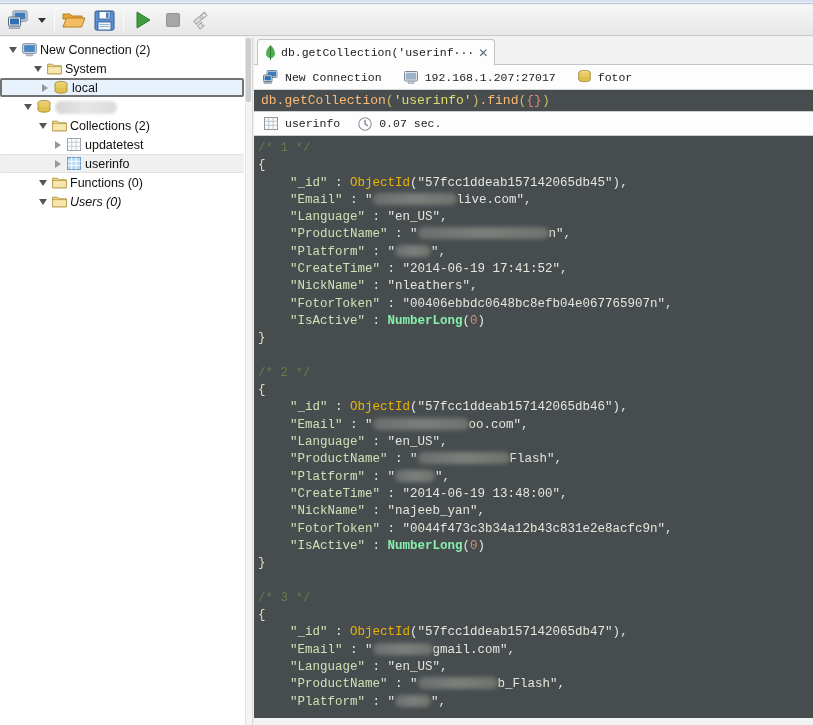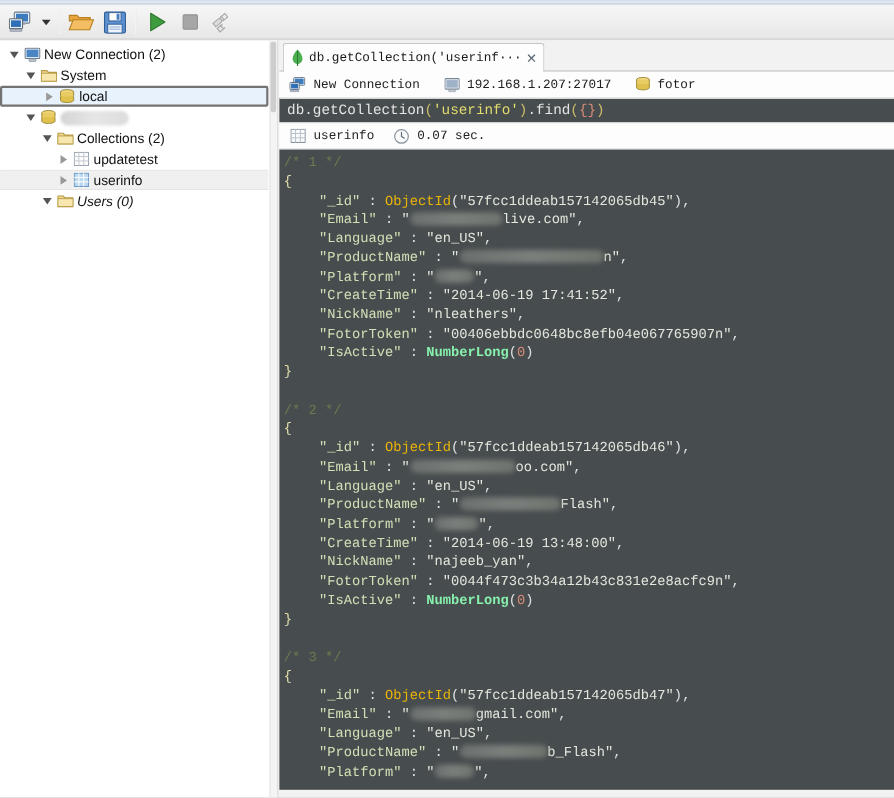--- a/index.html
+++ b/index.html
@@ -175,21 +175,21 @@
     height: 22px;
     background: #474c4e;
     border-top: 1px solid #d8d8d8;
     display: flex; align-items: center;
     padding-left: 7px;
     font-family: "Liberation Mono", monospace;
     font-size: 13px;
     letter-spacing: 0px;
     cursor: text;
   }
-  .tok-plain  { color: #e5e5e5; }
+  .tok-plain  { color: #fdba74; }
   .tok-paren  { color: #cdbb6a; }
   .tok-str    { color: #e0dc6d; text-align: center; }
   .tok-brace  { color: #d98b78; }
 
   
   .resbar {
     display: flex; align-items: center;
     height: 25px;
     background: #fdfdfd;
     border-top: 1px solid #cfcfcf;
@@ -314,21 +314,21 @@
           </span>
           <span class="ticon">
             <svg width="15" height="14" viewBox="0 0 15 14">
               <rect x="0.8" y="0.8" width="13.4" height="9.4" rx="1" fill="#eff2f6" stroke="#6b7b8c" stroke-width="1"></rect>
               <rect x="2.1" y="2.1" width="10.8" height="6.8" fill="#4a86c4"></rect>
               <rect x="4.3" y="10.6" width="6.4" height="2.2" rx="0.6" fill="#c2cad3" stroke="#8a95a1" stroke-width="0.7"></rect>
             </svg>
           </span>
           <span class="tlabel">New Connection (2)</span>
         </div>
-        <div class="tnode" style="padding-left: 21px;">
+        <div class="tnode" style="padding-left: 31px;">
           <span class="twist">
             <span class="tri-open"></span>
           </span>
           <span class="ticon">
             <svg width="15" height="13" viewBox="0 0 15 13">
               <path d="M0.6 2.2 h5 l1.4 1.6 h7.4 v8 H0.6 Z" fill="#f0d78c" stroke="#b59a47" stroke-width="1"></path>
               <path d="M0.6 4.6 h13.8 v7.2 H0.6 Z" fill="#f7e7ae" stroke="#b59a47" stroke-width="0.8"></path>
             </svg>
           </span>
           <span class="tlabel">System</span>
@@ -387,20 +387,32 @@
           <span class="twist">
             <span class="tri-closed"></span>
           </span>
           <span class="ticon">
             <svg width="14" height="13" viewBox="0 0 14 13">
               <rect x="0.5" y="0.5" width="13" height="12" fill="#bcd9f2" stroke="#6e9cc6" stroke-width="1"></rect>
               <path d="M0.5 4.3 H13.5 M0.5 8.3 H13.5 M4.7 0.5 V12.5 M9.1 0.5 V12.5" stroke="#ffffff" stroke-width="0.9"></path>
             </svg>
           </span>
           <span class="tlabel">userinfo</span>
+        </div>
+        <div class="tnode" style="padding-left: 36px;">
+          <span class="twist">
+            <span class="tri-open"></span>
+          </span>
+          <span class="ticon">
+            <svg width="15" height="13" viewBox="0 0 15 13">
+              <path d="M0.6 2.2 h5 l1.4 1.6 h7.4 v8 H0.6 Z" fill="#f0d78c" stroke="#b59a47" stroke-width="1"></path>
+              <path d="M0.6 4.6 h13.8 v7.2 H0.6 Z" fill="#f7e7ae" stroke="#b59a47" stroke-width="0.8"></path>
+            </svg>
+          </span>
+          <span class="tlabel">Functions (0)</span>
         </div>
         <div class="tnode" style="padding-left: 36px; font-style: italic;">
           <span class="twist">
             <span class="tri-open"></span>
           </span>
           <span class="ticon">
             <svg width="15" height="13" viewBox="0 0 15 13">
               <path d="M0.6 2.2 h5 l1.4 1.6 h7.4 v8 H0.6 Z" fill="#f0d78c" stroke="#b59a47" stroke-width="1"></path>
               <path d="M0.6 4.6 h13.8 v7.2 H0.6 Z" fill="#f7e7ae" stroke="#b59a47" stroke-width="0.8"></path>
             </svg>

